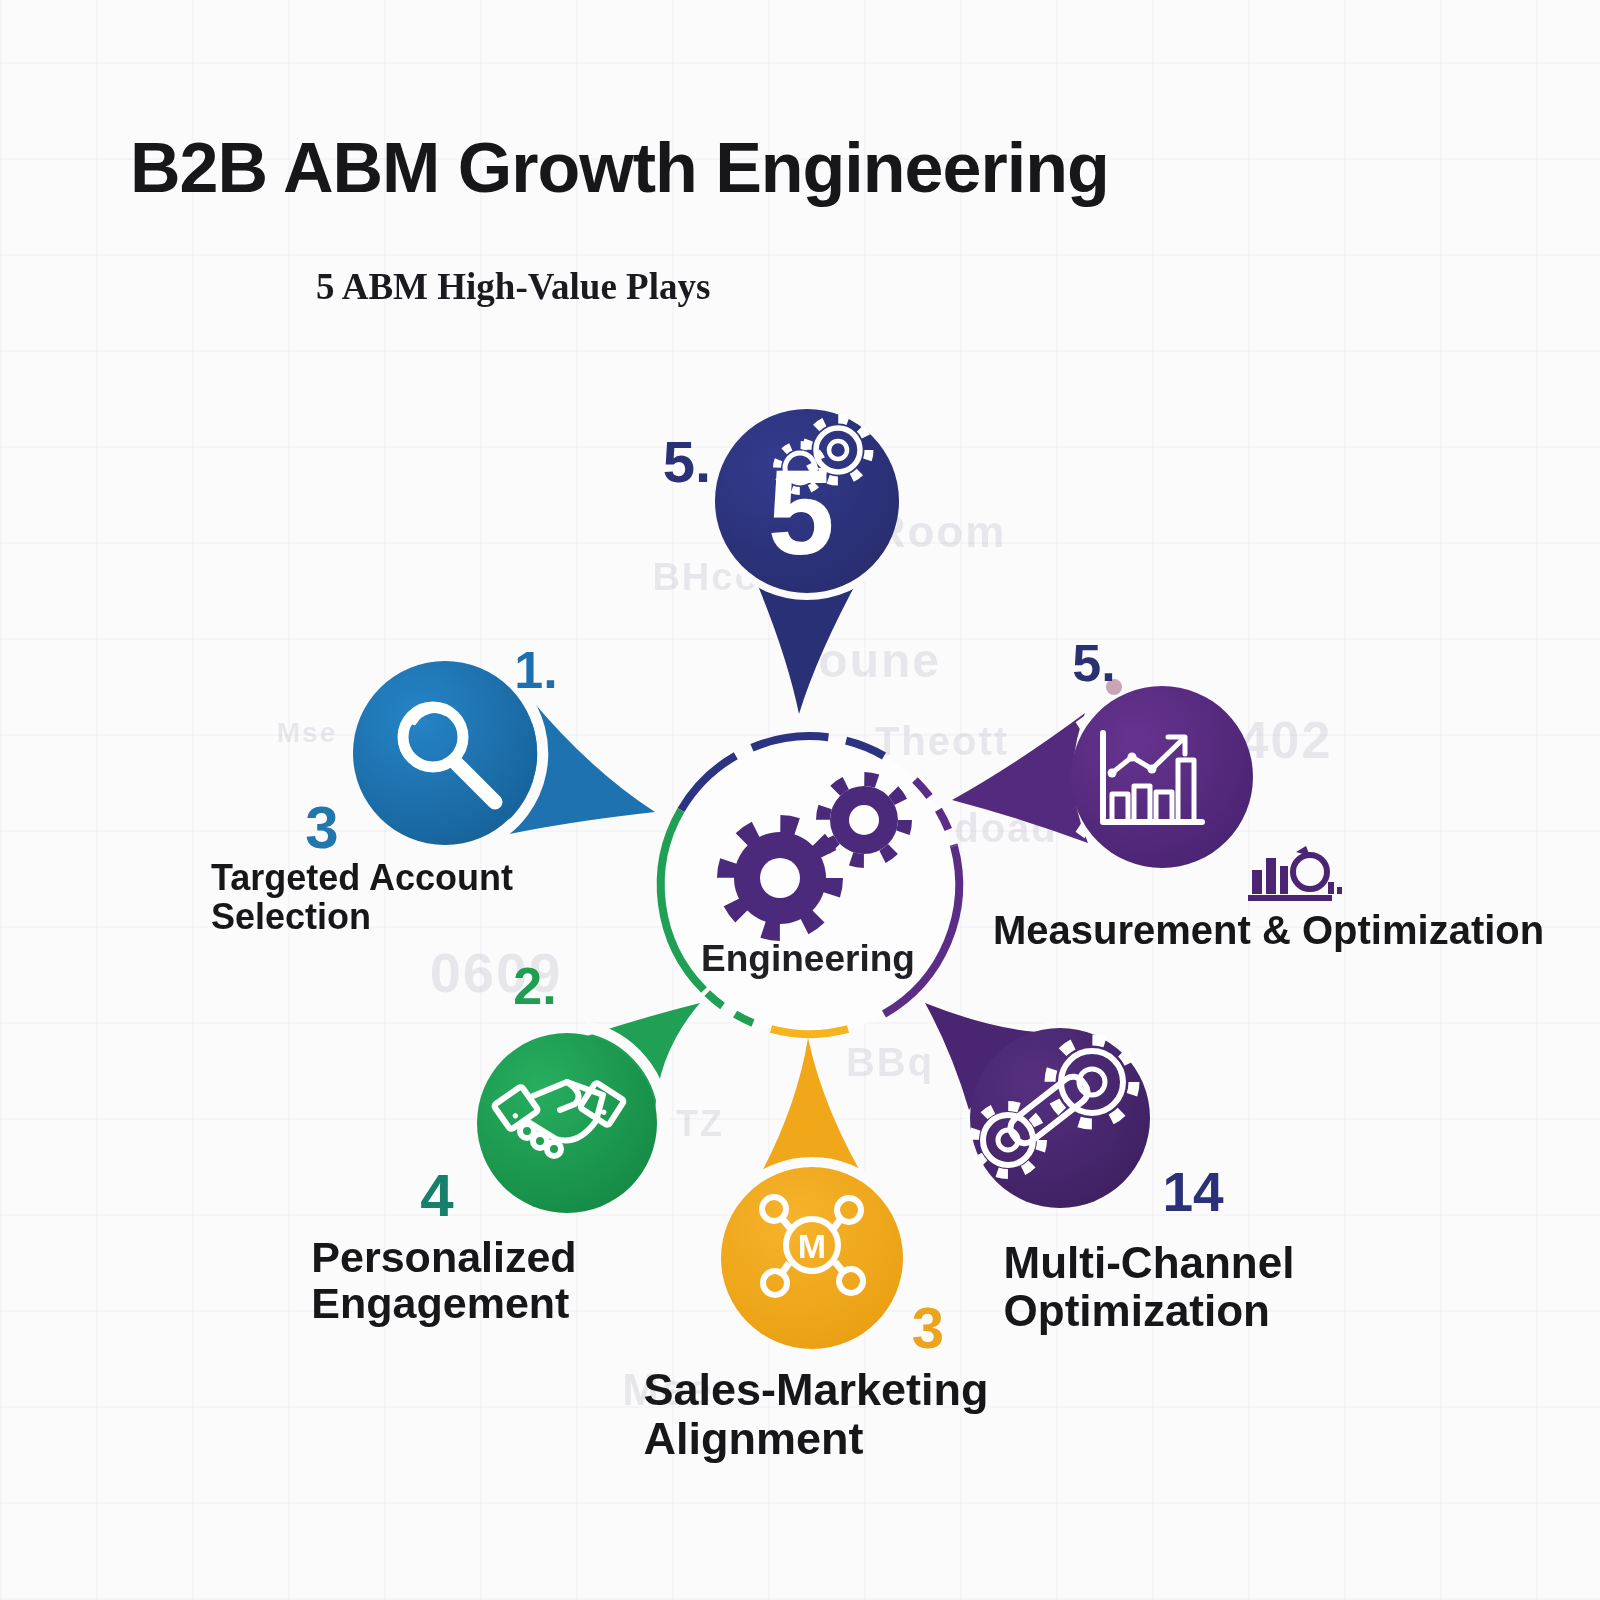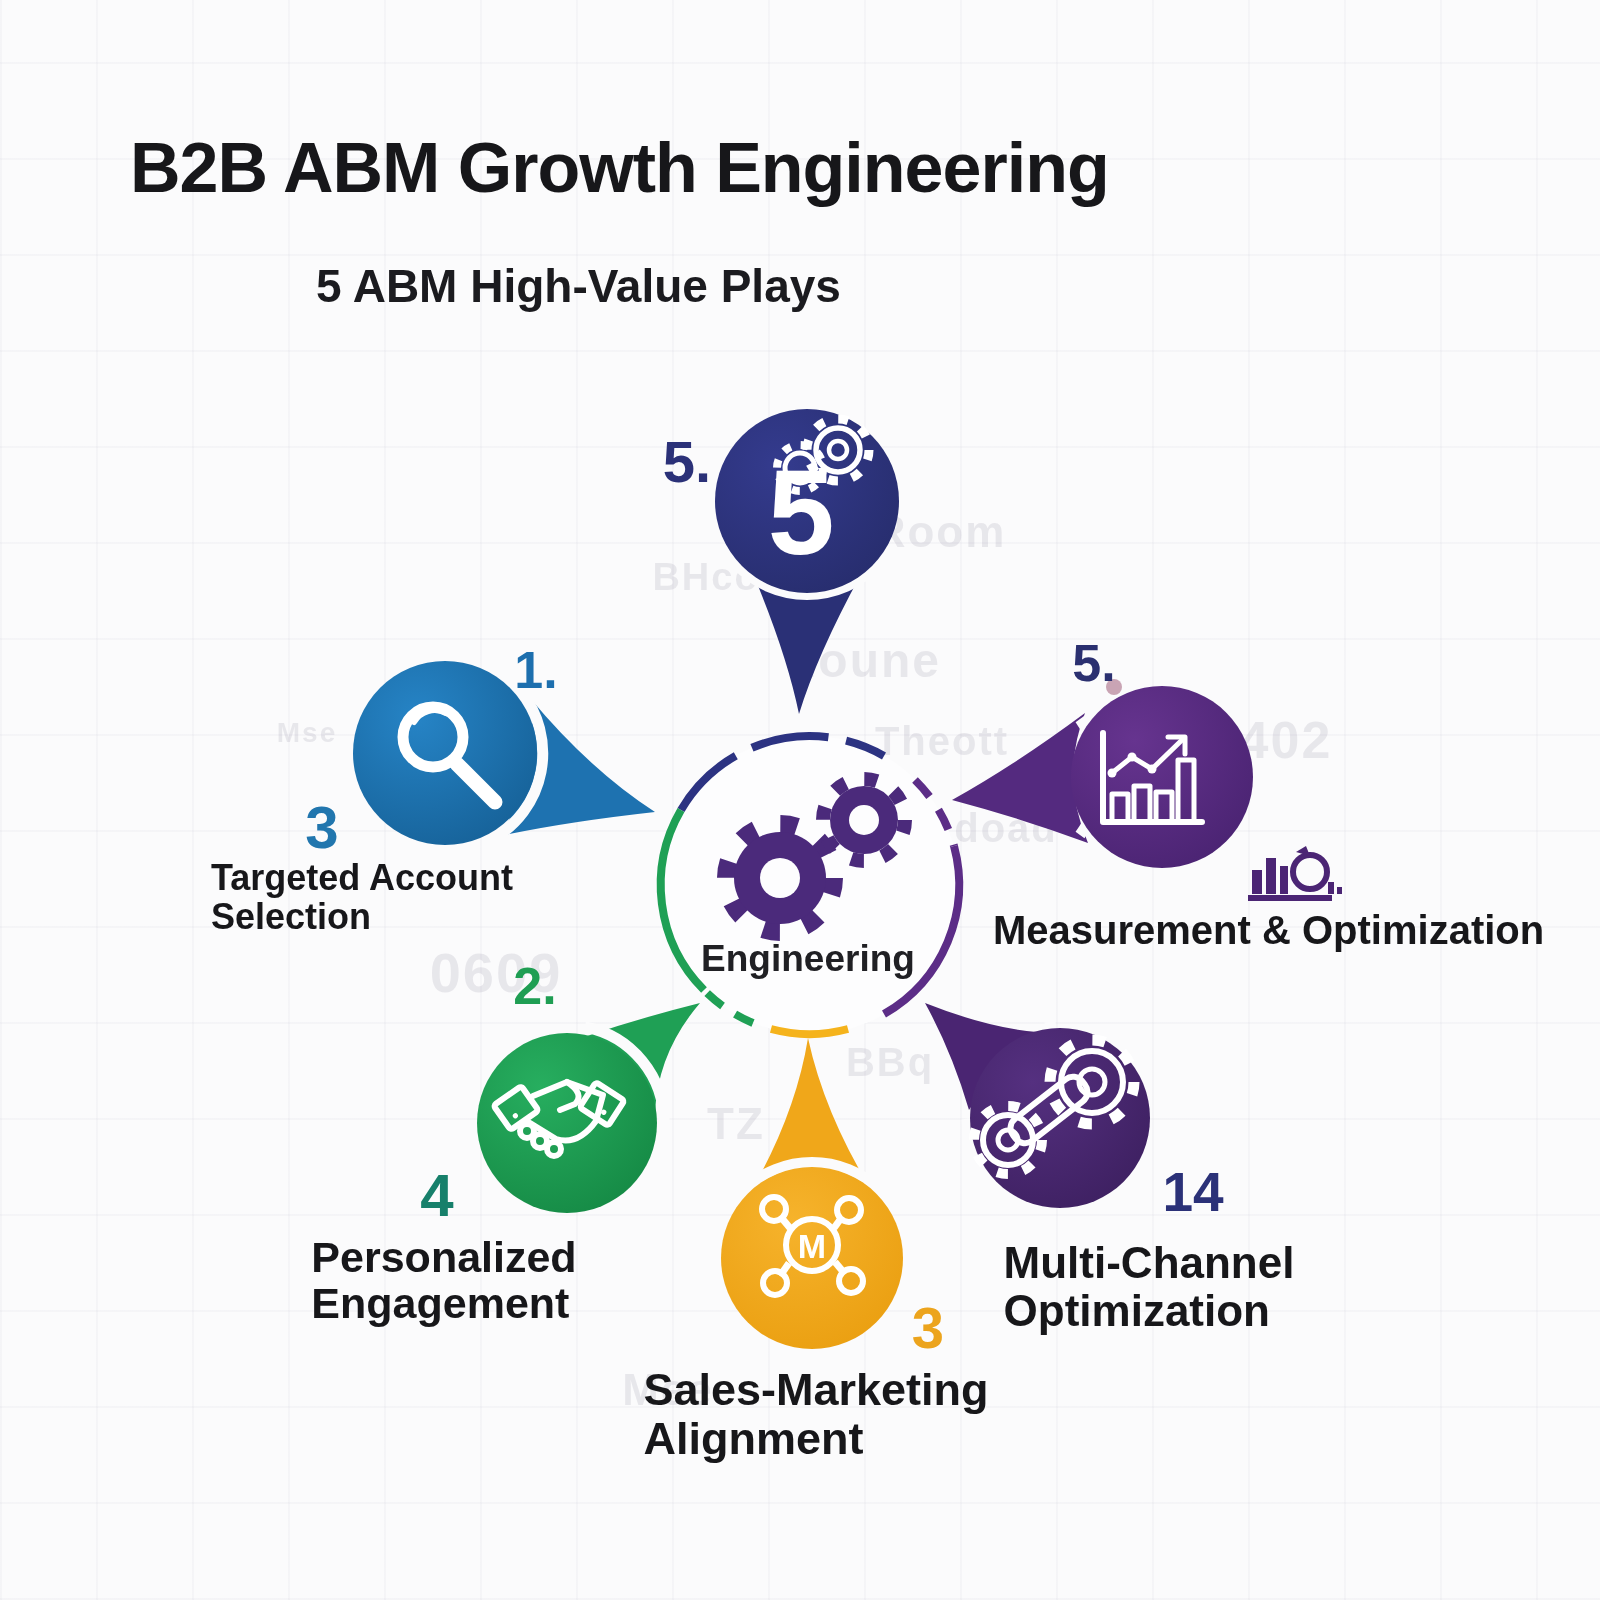--- a/index.html
+++ b/index.html
@@ -6,21 +6,21 @@
   body{font-family:"Liberation Sans", sans-serif; background:#ffffff;}
   #stage{
     position:relative; width:1600px; height:1600px; overflow:hidden;
     background:
       repeating-linear-gradient(0deg, rgba(190,190,205,0.10) 0 2px, transparent 2px 96px),
       repeating-linear-gradient(90deg, rgba(190,190,205,0.10) 0 2px, transparent 2px 96px),
       #fbfbfc;
   }
   .txt{position:absolute; transform:translate(-50%,-50%); text-align:left; white-space:pre-line;}
   #title{left:780px; top:168px; font-size:70px; font-weight:800; color:#17171a; letter-spacing:-1px; width:1300px;}
-  #subtitle{left:766px; top:286px; font-size:46px; font-weight:800; color:#1b1b1f; width:900px;}
+  #subtitle{left:766px; top:286px; font-size:37px; font-weight:800; color:#1b1b1f; width:900px;font-family:Liberation Serif, serif;}
   .node-label{font-weight:700; color:#17171a; line-height:1.08;}
   #label-targeted{left:362px; top:898px; font-size:36px;}
   #label-measurement{left:1273px; top:931px; font-size:40px; width:560px;}
   #label-personalized{left:444px; top:1280px; font-size:43px;}
   #label-sales{left:816px; top:1415px; font-size:45px;}
   #label-multichannel{left:1149px; top:1287px; font-size:44px;}
   #label-engineering{left:808px; top:959px; font-size:37px; font-weight:600; color:#202024;}
   .num{font-weight:800;}
   #num-top{left:687px; top:461px; font-size:58px; color:#2b3178;}
   #num-targeted{left:536px; top:670px; font-size:52px; color:#1d6fae;}
@@ -34,21 +34,21 @@
   .wm{position:absolute; transform:translate(-50%,-50%); font-weight:700; color:#7e7890; opacity:0.15; letter-spacing:2px;}
   #wm0{left:940px; top:532px; font-size:44px;}
   #wm1{left:706px; top:577px; font-size:38px;}
   #wm2{left:864px; top:660px; font-size:48px;}
   #wm3{left:942px; top:741px; font-size:40px;}
   #wm4{left:307px; top:733px; font-size:28px;}
   #wm5{left:1006px; top:828px; font-size:40px;}
   #wm6{left:496px; top:943px; font-size:56px;margin-top:29px;}
   #wm7{left:1286px; top:740px; font-size:52px;text-align:center;}
   #wm8{left:868px; top:1062px; font-size:40px;margin-left:22px;}
-  #wm9{left:700px; top:1124px; font-size:44px;margin-left:36px;}
+  #wm9{left:700px; top:1124px; font-size:36px;}
   #wm10{left:668px; top:1390px; font-size:44px;}
   svg{position:absolute; left:0; top:0;}
 </style>
 </head>
 <body>
 
 <div id="stage">
 
   <span class="wm" id="wm0">Room</span>
   <span class="wm" id="wm1">BHco</span>

